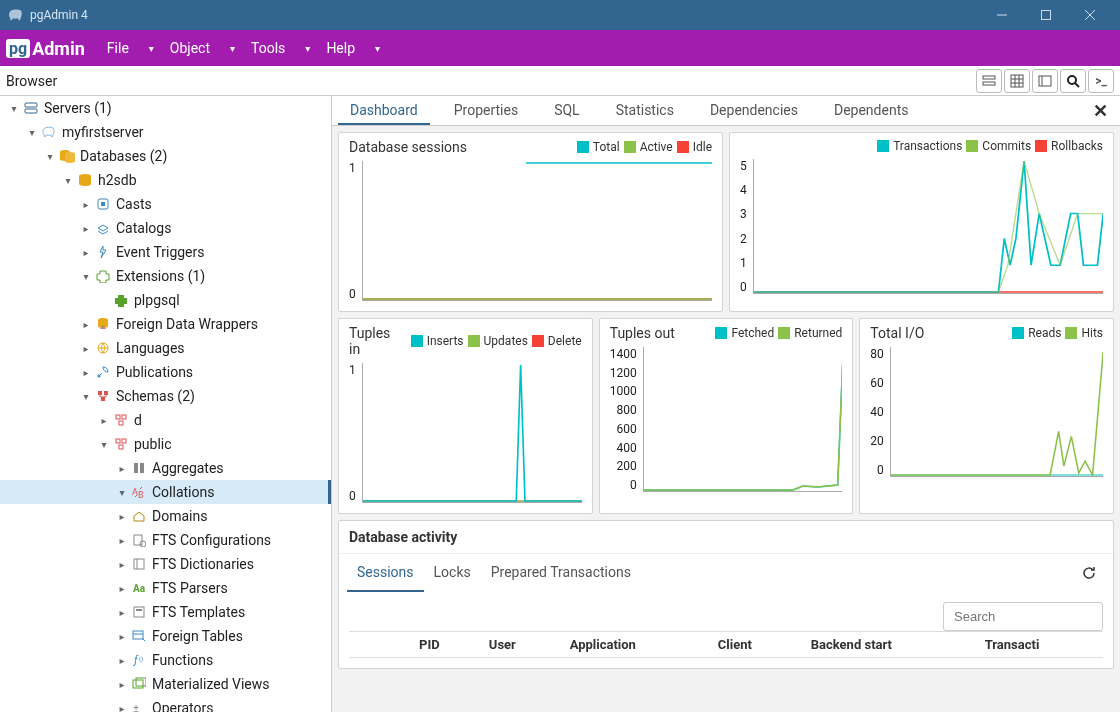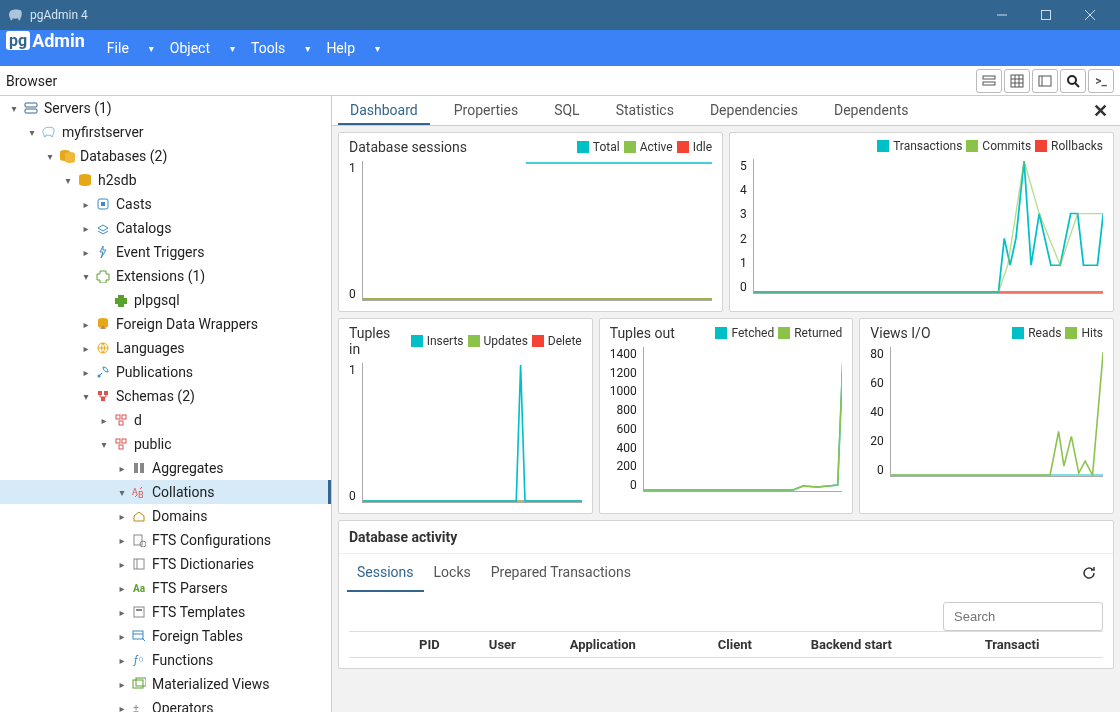--- a/index.html
+++ b/index.html
@@ -1,21 +1,21 @@
 <!DOCTYPE html>
 <html><head>
 <meta charset="utf-8">
 <style>
 * { box-sizing: border-box; margin: 0; padding: 0; }
 body { font-family: -apple-system, BlinkMacSystemFont, "Segoe UI", Roboto, sans-serif; font-size: 14px; color: #333; background: #fff; overflow: hidden; }
 .titlebar { height: 30px; background: #326690; display: flex; align-items: center; padding: 0 8px; color: #d4e5f3; font-size: 12px; }
 .titlebar .elephant { margin-right: 6px; width:16px; height:16px; opacity:0.8; }
 .titlebar .controls { margin-left: auto; display: flex; gap: 0; }
 .titlebar .controls .wbtn { width: 44px; height: 30px; display: flex; align-items: center; justify-content: center; color: #d4e5f3; }
-.menubar { height: 36px; background: #3b82f6; display: flex; align-items: flex-start; color: #fff; padding: 0 6px; }
+.menubar { height: 36px; background: #a21caf; display: flex; align-items: center; color: #fff; padding: 0 6px; }
 .menubar .logo { font-weight: bold; font-size: 18px; margin-right: 14px; display:flex; align-items:center;}
 .menubar .logo .pg { background:#fff; color:#326690; padding:0 3px; border-radius:3px; margin-right:2px; font-size:16px;}
 .menubar .mitem { padding: 0 8px; height:36px; display:flex; align-items:center; cursor: pointer; gap: 16px; }
 .menubar .mitem .chev { margin-left:4px; font-size:10px; }
 .browser-header { height: 30px; border-bottom: 1px solid #ccc; display: flex; align-items: center; padding: 0 6px; background:#fff;}
 .browser-header .title { font-size: 14px; color:#222; }
 .browser-header .spacer { flex: 1; }
 .browser-header .tbico { width:26px; height:24px; border:1px solid #bbb; border-radius:3px; margin-left:2px; display:flex; align-items:center; justify-content:center; font-size:12px; background:#fff; color:#555; cursor:pointer;}
 .main { display: flex; height: 616px; }
 .sidebar { width: 332px; border-right: 1px solid #ccc; overflow-y: auto; position:relative; background:#fff;}
@@ -540,21 +540,21 @@
               <polyline points="0,144 150,144 160,140 175,141 185,140 195,139 200,15" fill="none" stroke="#00c0c7" stroke-width="1.5"></polyline>
               <polyline points="0,144 150,144 160,140 175,141 185,140 195,139 200,15" fill="none" stroke="#8bc34a" stroke-width="1.5"></polyline>
             </svg>
                 </div>
           </div>
             </div>
         </div>
 
         <div class="card" style="flex:1; min-width:0;">
           <div class="chead">
-            <span class="ctitle">Views I/O</span>
+            <span class="ctitle">Total I/O</span>
             <div class="legend">
               <span class="sw" style="background:#00c0c7"></span>
                 <span>Reads</span>
               <span class="sw" style="background:#8bc34a"></span>
                 <span>Hits</span>
             </div>
           </div>
           <div class="cbody">
               <div class="chart" style="height:130px;">
             <div class="yaxis">

